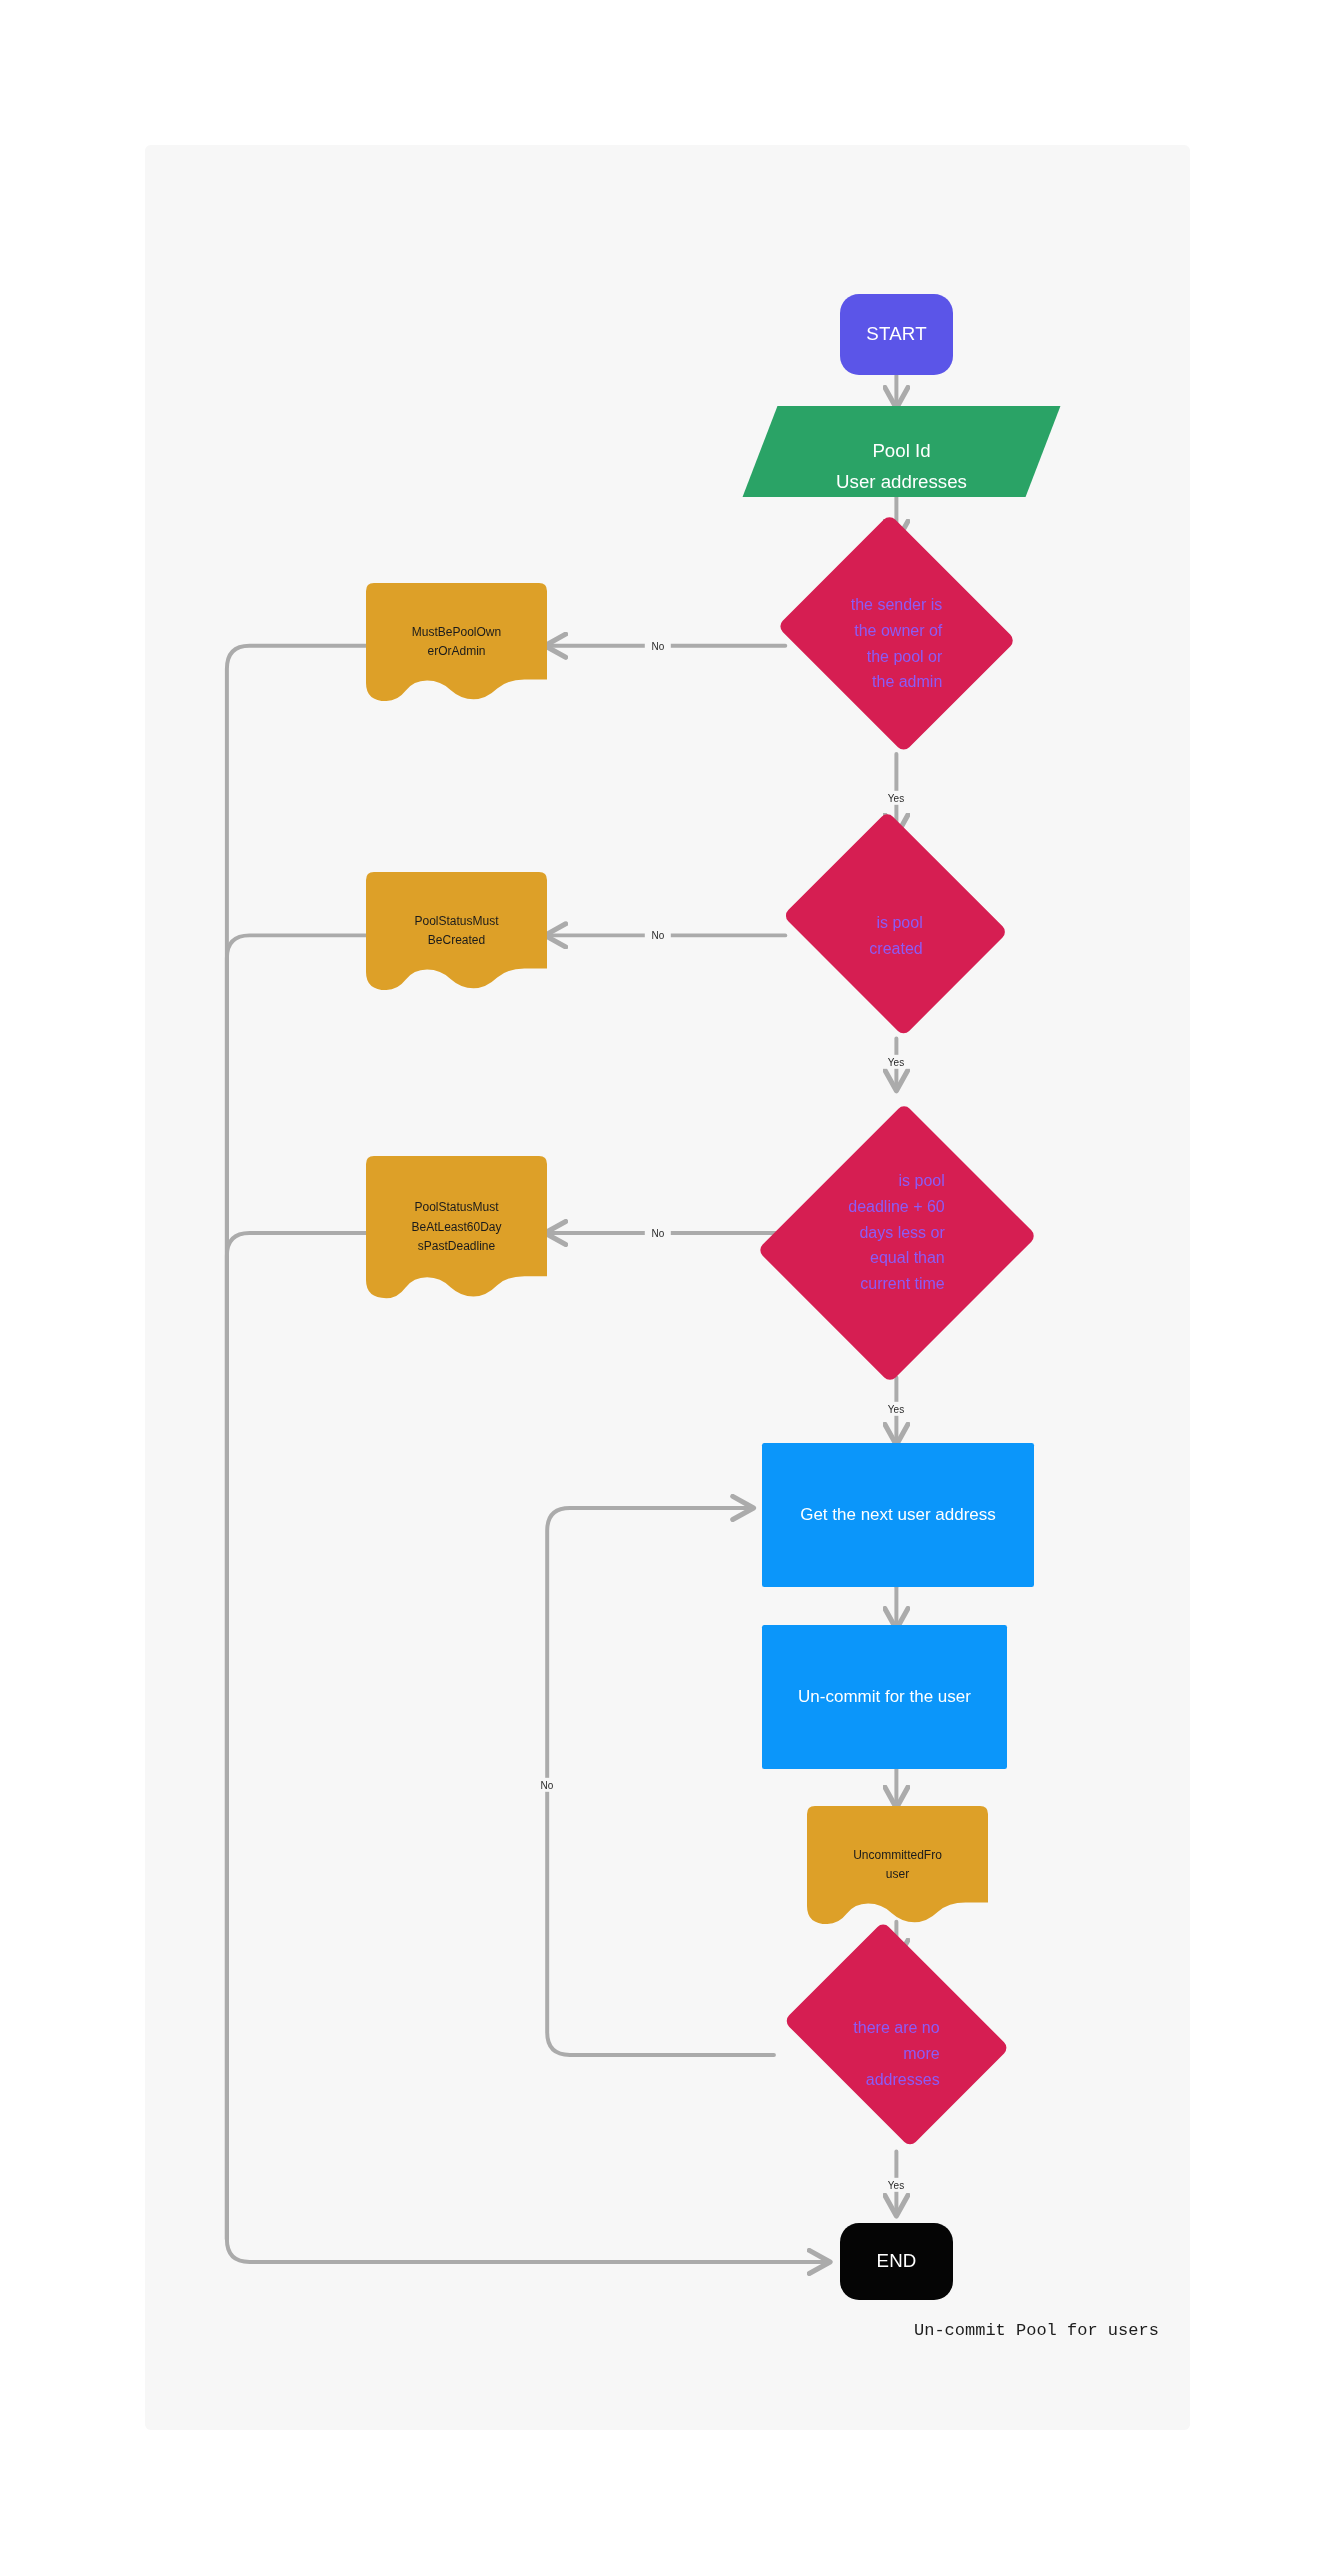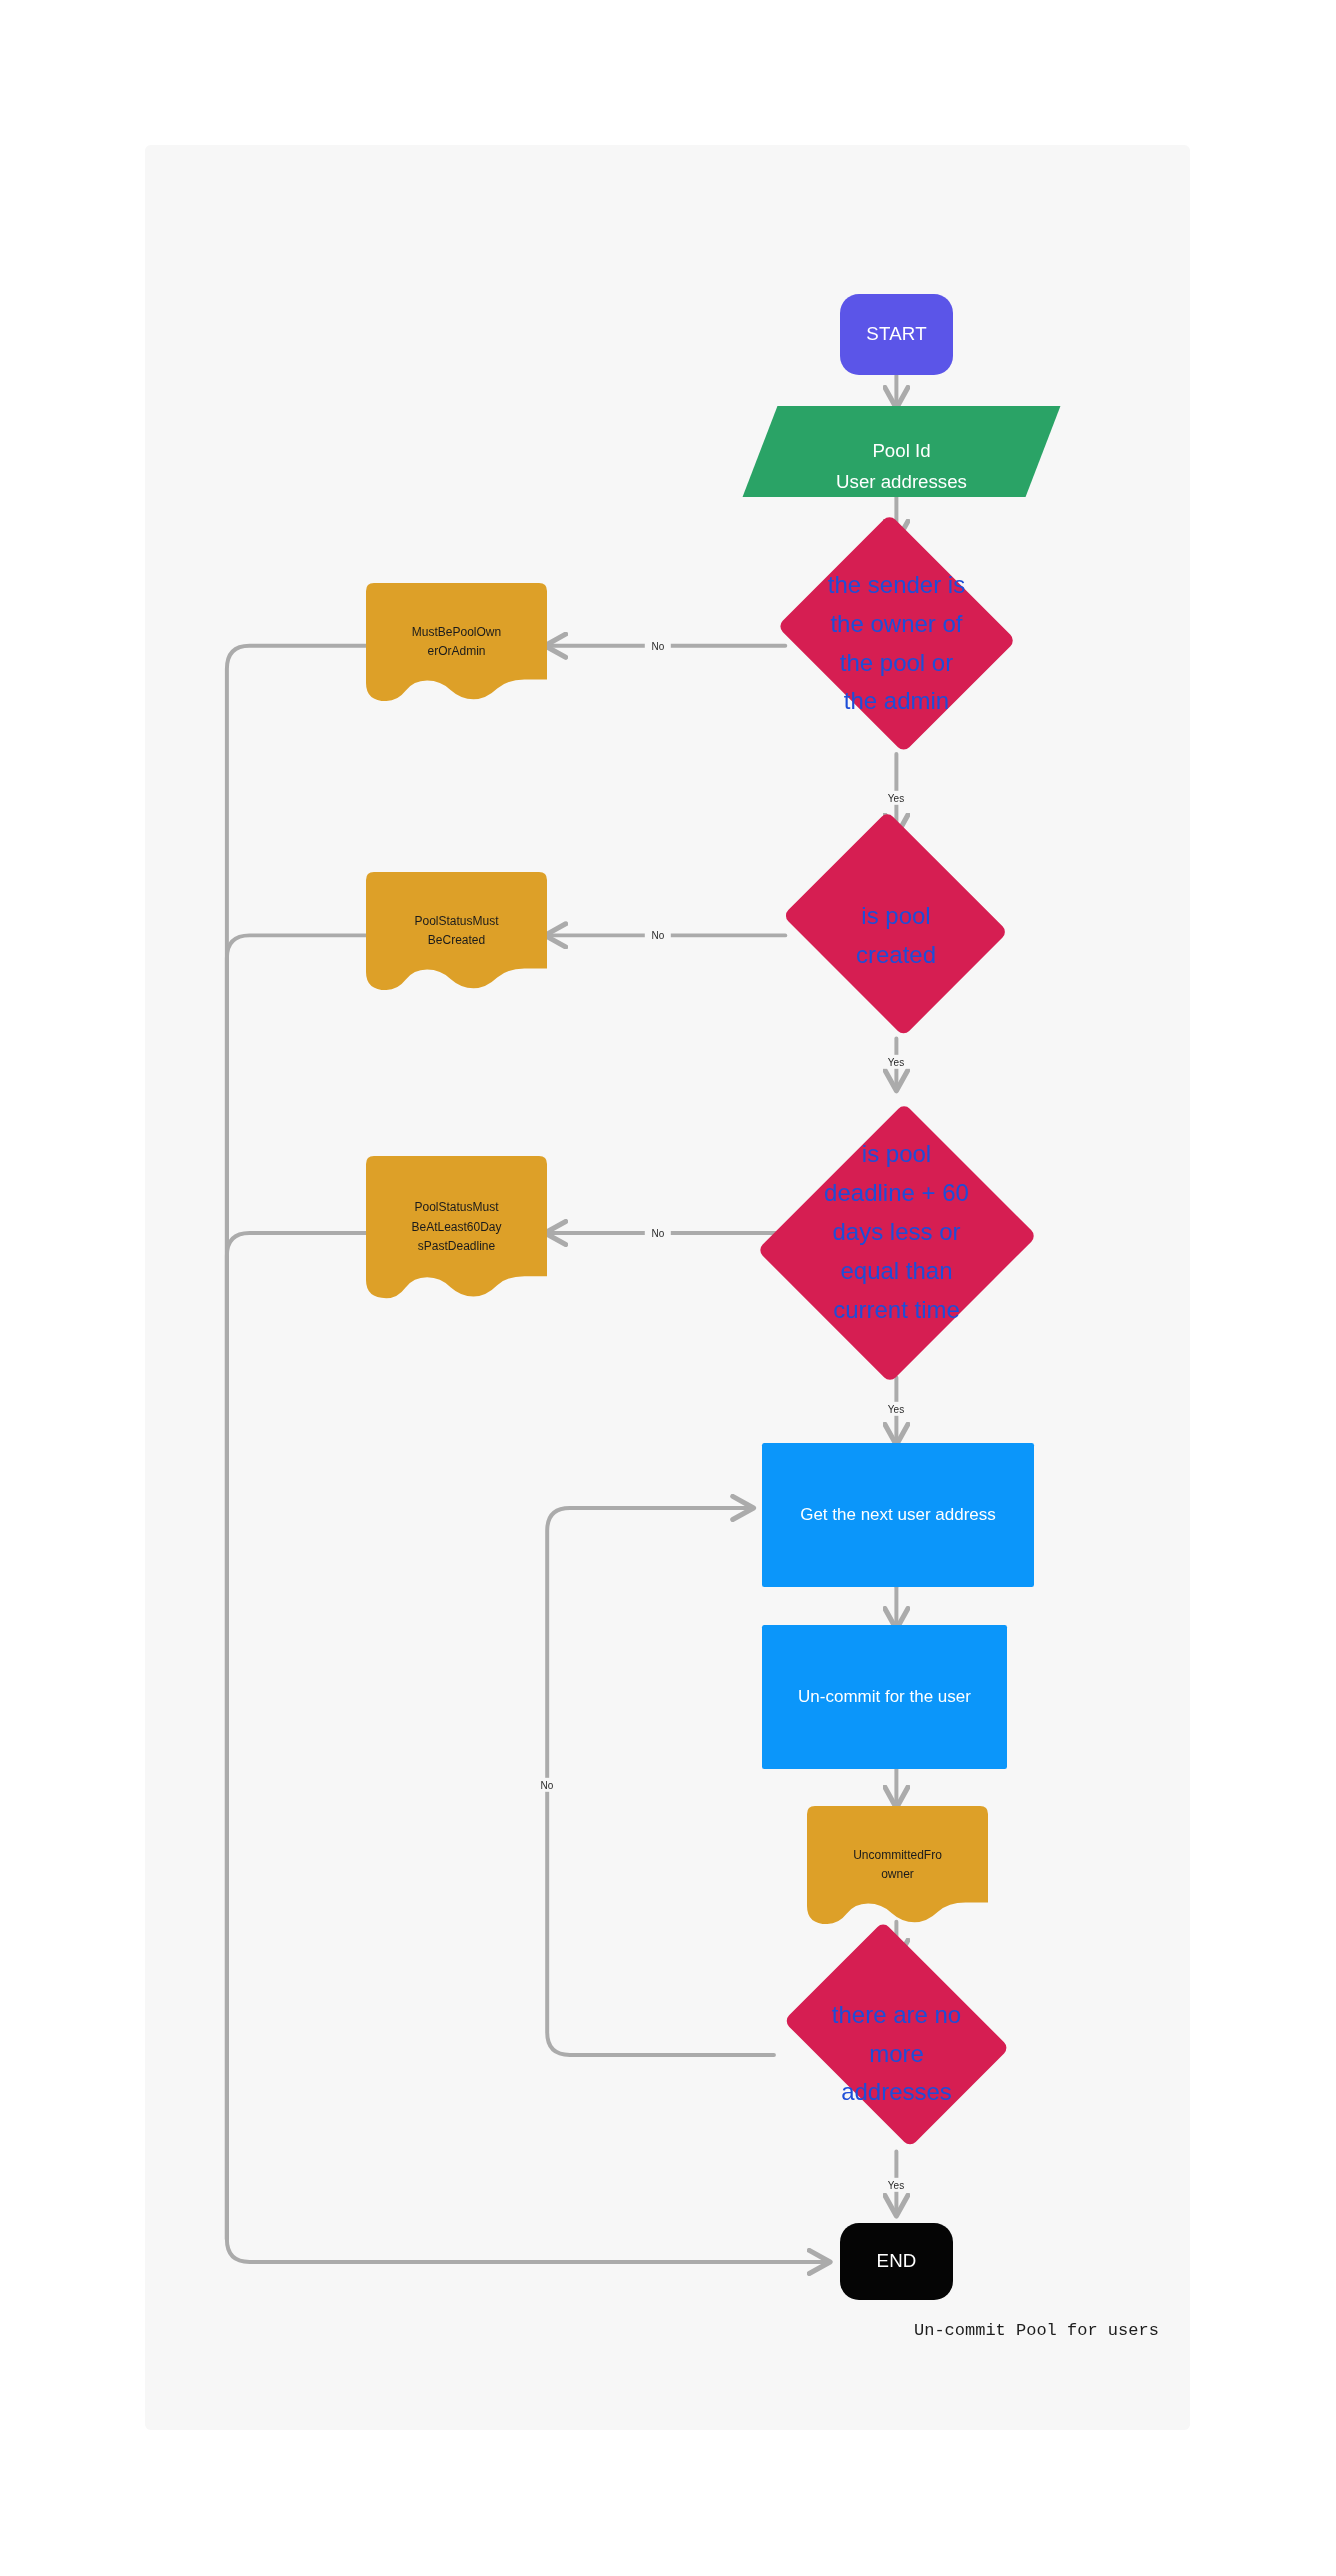--- a/index.html
+++ b/index.html
@@ -68,21 +68,21 @@
     position: absolute;
     left: 0; top: 0;
     width: 100%;
     height: 100%;
     background: #2AA366;
     transform: skewX(-21deg);
     z-index: 1;
   }
 
   
-  .diamond { color: #1d4ed8; font-size: 24px; }
+  .diamond { color: #8b5cf6; font-size: 16px; text-align: right; }
   .diamond .dbg {
     position: absolute;
     left: 50%; top: 50%;
     width: 72%;
     height: 72%;
     margin-left: -36%;
     margin-top: -36%;
     background: #D61E52;
     transform: rotate(45deg);
     border-radius: 8px;
@@ -250,21 +250,21 @@
     <span class="lbl">Un-commit for the user</span>
   </div>
 
   <div class="node document" style="left:807px;top:1806px;width:181px;height:126px;">
     <svg class="docbg" viewBox="0 0 320 222" preserveAspectRatio="none">
       <path d="M 0 14 Q 0 0 14 0 L 306 0 Q 320 0 320 14 L 320 170
                L 280 170 Q 250 170 232 186 Q 212 205 190 205 Q 168 205 150 189
                Q 132 172 108 172 Q 84 172 70 190 Q 56 208 36 208 Q 0 208 0 176 Z" fill="#DDA028"></path>
     </svg>
     <span class="lbl" style="margin-top:-8px;">UncommittedFro
-owner</span>
+user</span>
   </div>
 
   <div class="node diamond" style="left:772px;top:1956px;width:249px;height:196px;">
     <span class="dbg"></span>
     <span class="lbl">there are no
 more
 addresses</span>
   </div>
 
   <div class="node terminator t-end" style="left:840px;top:2223px;width:113px;height:77px;">

